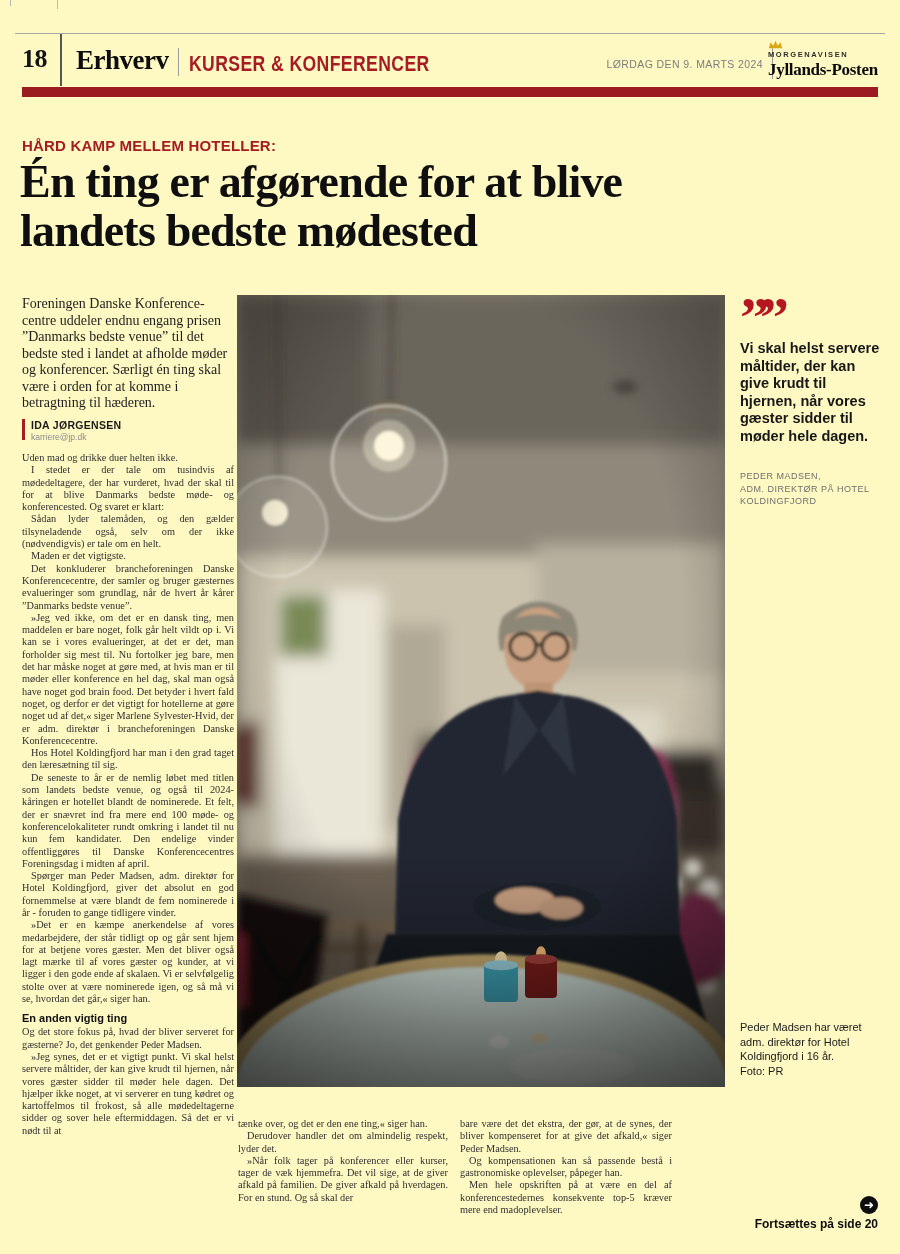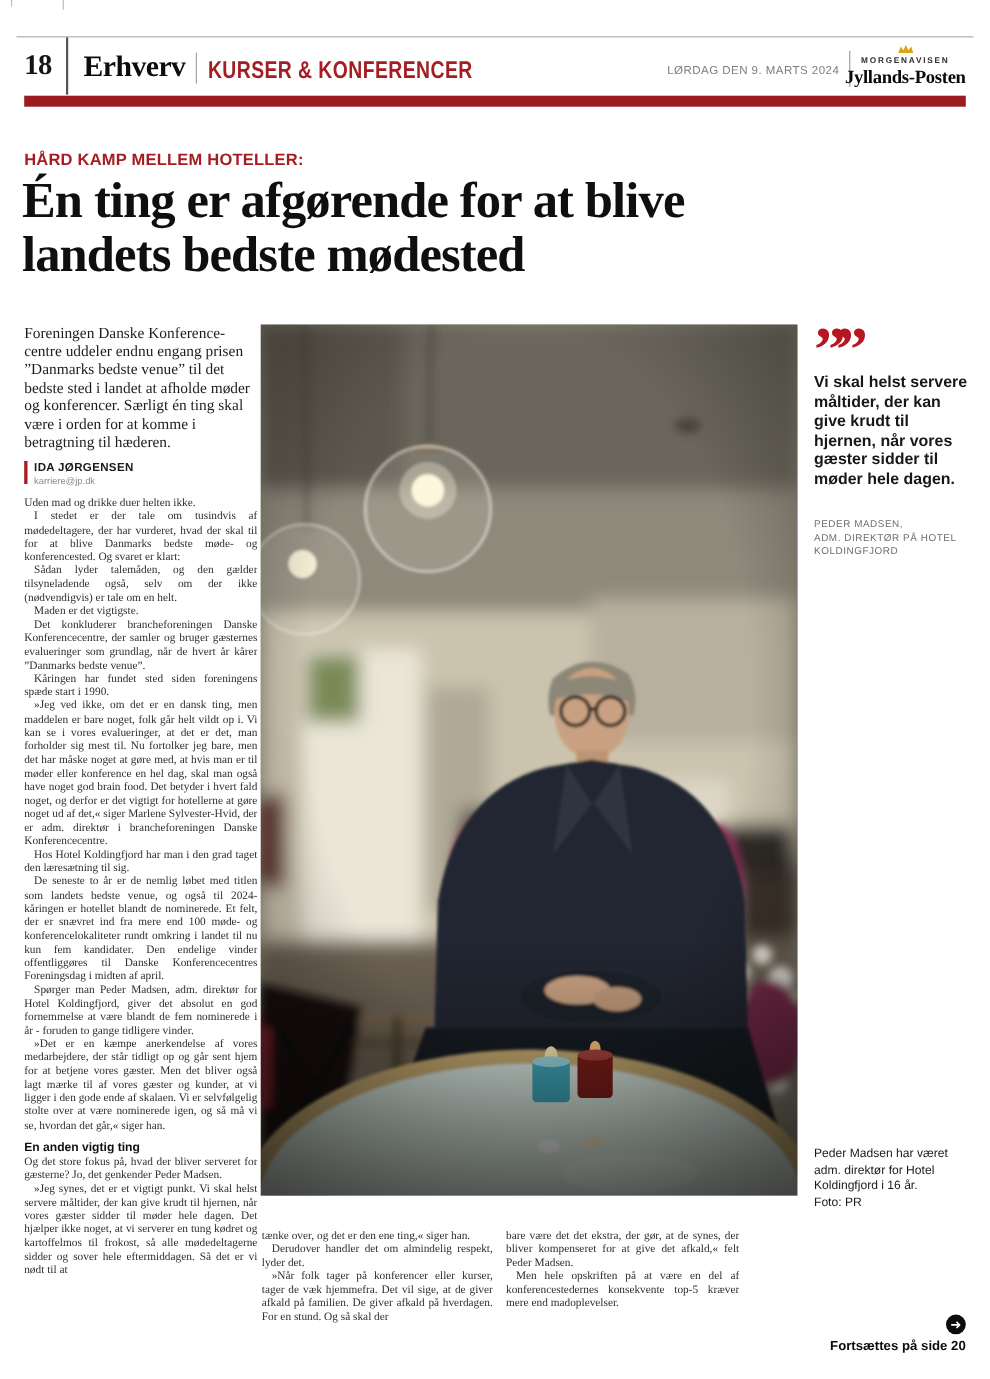--- a/index.html
+++ b/index.html
@@ -1,36 +1,36 @@
 <!DOCTYPE html>
 <html lang="da" style="--accent: #a51d23; --bar: #9c1b21; --quote-red: #b5161f; --gold: #dba518;"><head>
 <meta charset="utf-8">
 <style>
   :root{
     --accent:#a51d23; --bar:#9c1b21; --quote-red:#b5161f; --gold:#dba518;
     --ink:#111; --body-ink:#2e2e2e; --gray:#7d7d7d;
   }
   *{margin:0;padding:0;box-sizing:border-box;}
   body{background:#e8e8e8;font-family:"Liberation Serif",serif;}
-  .page{position:relative;width:900px;height:1254px;background:#ffffff;margin:0 auto;overflow:hidden;}
+  .page{position:relative;width:900px;height:1254px;background:#fef9c3;margin:0 auto;overflow:hidden;}
 
   
   .crop-tick{position:absolute;background:#b9b9b9;}
   .tick1{left:10px;top:0;width:1px;height:6px;}
   .tick2{left:57px;top:0;width:1px;height:9px;}
   .top-rule{position:absolute;left:15px;top:33px;width:870px;height:1px;background:#a8a8a8;}
   .page-num{position:absolute;left:22px;top:44px;font:bold 26px "Liberation Serif",serif;color:#151515;letter-spacing:-0.5px;}
   .vdiv{position:absolute;background:#9a9a9a;width:1px;}
   .v1{left:60px;top:34px;height:52px;background:#555;width:2px;}
   .v2{left:178px;top:48px;height:28px;}
   .v3{left:772px;top:46px;height:33px;}
   .section-name{position:absolute;left:76px;top:45px;font:bold 27px "Liberation Serif",serif;color:#0d0d0d;letter-spacing:-0.5px;}
   .subsection{position:absolute;left:189px;top:51px;font:bold 22px "Liberation Sans",sans-serif;color:var(--accent);transform:scaleX(0.8);transform-origin:left center;white-space:nowrap;letter-spacing:0.5px;}
   .edition-date{position:absolute;right:137px;top:58px;font:10.5px "Liberation Sans",sans-serif;color:var(--gray);letter-spacing:0.4px;}
-  .masthead{position:absolute;right:22px;top:40px;width:110px;text-align:center;}
+  .masthead{position:absolute;right:22px;top:40px;width:110px;text-align:left;}
   .masthead .crown{line-height:6px;}
   .masthead-top{font:bold 7.5px "Liberation Sans",sans-serif;letter-spacing:1.6px;color:#2d2d2d;margin-top:1px;}
   .masthead-name{font:bold 17px "Liberation Serif",serif;color:#0a0a0a;letter-spacing:-0.3px;margin-top:1px;}
   .red-bar{position:absolute;left:22px;top:87px;width:856px;height:10px;background:var(--bar);}
 
   
   .kicker{position:absolute;left:22px;top:137px;font:bold 15px "Liberation Sans",sans-serif;color:var(--accent);letter-spacing:0.2px;}
   .headline{position:absolute;left:20px;top:158px;width:745px;font:bold 46px "Liberation Serif",serif;line-height:1.06;color:#0f0f0f;letter-spacing:-0.8px;}
 
   
@@ -50,21 +50,21 @@
   .photo{position:absolute;left:237px;top:295px;width:488px;height:792px;background:#6f6a5f;overflow:hidden;}
   .photo svg{display:block;width:100%;height:100%;}
 
   
   .pullquote{position:absolute;left:740px;top:298px;width:140px;}
   .qmark{font:bold 58px "Liberation Serif",serif;color:var(--quote-red);letter-spacing:-9px;line-height:40px;height:42px;}
   .qtext{font:bold 14.5px "Liberation Sans",sans-serif;line-height:17.5px;color:#171717;}
   .qattr{margin-top:25px;font:9px "Liberation Sans",sans-serif;color:#6e6e6e;letter-spacing:0.5px;line-height:12.5px;}
 
   
-  .caption{position:absolute;left:740px;top:1042px;width:140px;font:11px "Liberation Sans",sans-serif;line-height:14.5px;color:#1a1a1a;}
+  .caption{position:absolute;left:740px;top:1020px;width:140px;font:11px "Liberation Sans",sans-serif;line-height:14.5px;color:#1a1a1a;}
 
   
   .continues{position:absolute;right:22px;top:1195px;text-align:right;}
   .circle-arrow{display:inline-block;width:18px;height:18px;border-radius:50%;background:#0d0d0d;color:#fff;font:bold 12px/18px "DejaVu Sans",sans-serif;text-align:center;}
   .continues-text{margin-top:3px;font:bold 12px "Liberation Sans",sans-serif;color:#0d0d0d;}
 </style>
 </head>
 <body>
 
 <div class="page">
@@ -102,21 +102,20 @@
       <div class="byline-email">karriere@jp.dk</div>
     </div>
   </div>
 
   <div class="col col1">
     <p>Uden mad og drikke duer helten ikke.</p>
     <p class="ind">I stedet er der tale om tusindvis af mødedeltagere, der har vurderet, hvad der skal til for at blive Danmarks bedste møde- og konferencested. Og svaret er klart:</p>
     <p class="ind">Sådan lyder talemåden, og den gælder tilsyneladende også, selv om der ikke (nødvendigvis) er tale om en helt.</p>
     <p class="ind">Maden er det vigtigste.</p>
     <p class="ind">Det konkluderer brancheforeningen Danske Konferencecentre, der samler og bruger gæsternes evalueringer som grundlag, når de hvert år kårer ”Danmarks bedste venue”.</p>
-    <p class="ind">Kåringen har fundet sted siden foreningens spæde start i 1990.</p>
     <p class="ind">»Jeg ved ikke, om det er en dansk ting, men maddelen er bare noget, folk går helt vildt op i. Vi kan se i vores evalueringer, at det er det, man forholder sig mest til. Nu fortolker jeg bare, men det har måske noget at gøre med, at hvis man er til møder eller konference en hel dag, skal man også have noget god brain food. Det betyder i hvert fald noget, og derfor er det vigtigt for hotellerne at gøre noget ud af det,« siger Marlene Sylvester-Hvid, der er adm. direktør i brancheforeningen Danske Konferencecentre.</p>
     <p class="ind">Hos Hotel Koldingfjord har man i den grad taget den læresætning til sig.</p>
     <p class="ind">De seneste to år er de nemlig løbet med titlen som landets bedste venue, og også til 2024-kåringen er hotellet blandt de nominerede. Et felt, der er snævret ind fra mere end 100 møde- og konferencelokaliteter rundt omkring i landet til nu kun fem kandidater. Den endelige vinder offentliggøres til Danske Konferencecentres Foreningsdag i midten af april.</p>
     <p class="ind">Spørger man Peder Madsen, adm. direktør for Hotel Koldingfjord, giver det absolut en god fornemmelse at være blandt de fem nominerede i år - foruden to gange tidligere vinder.</p>
     <p class="ind">»Det er en kæmpe anerkendelse af vores medarbejdere, der står tidligt op og går sent hjem for at betjene vores gæster. Men det bliver også lagt mærke til af vores gæster og kunder, at vi ligger i den gode ende af skalaen. Vi er selvfølgelig stolte over at være nominerede igen, og så må vi se, hvordan det går,« siger han.</p>
     <h3 class="subhead">En anden vigtig ting</h3>
     <p>Og det store fokus på, hvad der bliver serveret for gæsterne? Jo, det genkender Peder Madsen.</p>
     <p class="ind">»Jeg synes, det er et vigtigt punkt. Vi skal helst servere måltider, der kan give krudt til hjernen, når vores gæster sidder til møder hele dagen. Det hjælper ikke noget, at vi serverer en tung kødret og kartoffelmos til frokost, så alle mødedeltagerne sidder og sover hele eftermiddagen. Så det er vi nødt til at</p>
   </div>
 
@@ -259,21 +258,22 @@
     <div>Peder Madsen har været adm. direktør for Hotel Koldingfjord i 16 år.</div>
     <div>Foto: PR</div>
   </div>
 
   <div class="col col2">
     <p>tænke over, og det er den ene ting,« siger han.</p>
     <p class="ind">Derudover handler det om almindelig respekt, lyder det.</p>
     <p class="ind">»Når folk tager på konferencer eller kurser, tager de væk hjemmefra. Det vil sige, at de giver afkald på familien. De giver afkald på hverdagen. For en stund. Og så skal der</p>
   </div>
   <div class="col col3">
-    <p>bare være det det ekstra, der gør, at de synes, der bliver kompenseret for at give det afkald,« felt Peder Madsen.</p>
+    <p>bare være det det ekstra, der gør, at de synes, der bliver kompenseret for at give det afkald,« siger Peder Madsen.</p>
+    <p class="ind">Og kompensationen kan så passende bestå i gastronomiske oplevelser, påpeger han.</p>
     <p class="ind">Men hele opskriften på at være en del af konferencestedernes konsekvente top-5 kræver mere end madoplevelser.</p>
   </div>
 
   <div class="continues">
     <div class="circle-arrow">➜</div>
     <div class="continues-text">Fortsættes på side 20</div>
   </div>
 
 </div>
 

